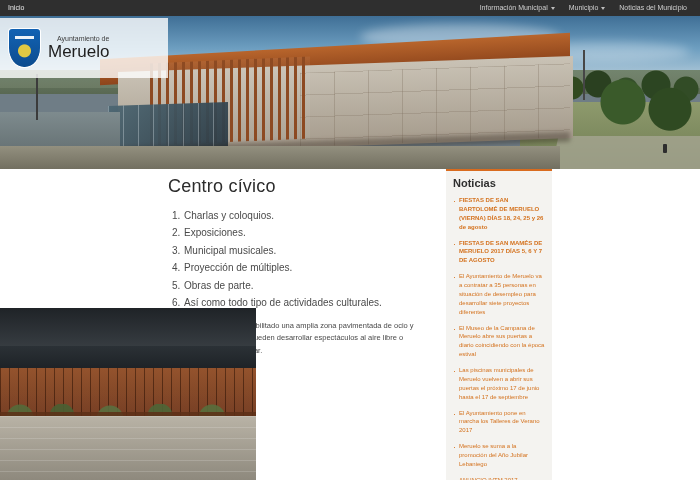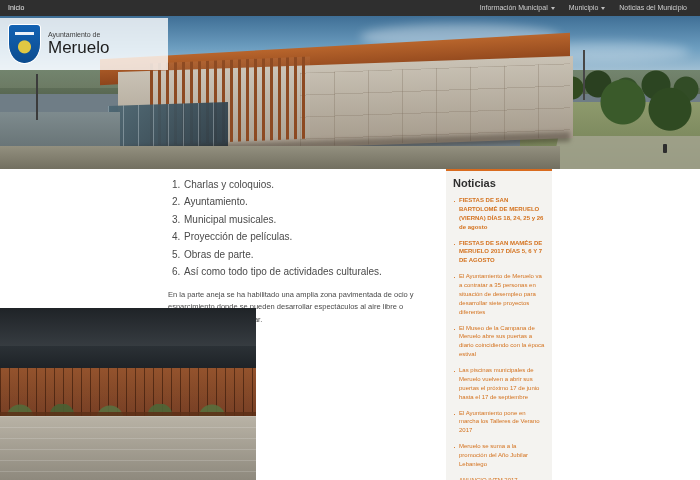--- a/index.html
+++ b/index.html
@@ -199,25 +199,26 @@
   .treeFrontB {
     position: absolute; top: 70px; left: 648px;
     width: 44px; height: 58px;
     background: radial-gradient(circle at 50% 40%, #2f4a22 0 21px, transparent 22px);
   }
 
   
   .logoPanel {
     position: absolute;
     top: 18px; left: 0;
-    width: 168px; height: 52px;
+    width: 168px; height: 60px;
     background: rgba(255,255,255,0.80);
     display: flex;
     align-items: center;
     z-index: 30;
+    text-align: right;
   }
   .crest {
     width: 33px; height: 40px;
     margin-left: 8px;
     background: linear-gradient(to bottom, #1262b3, #0c4c8f);
     border: 1.4px solid #ffffff;
     border-radius: 4px 4px 16px 16px / 4px 4px 20px 20px;
     position: relative;
     flex: none;
   }
@@ -439,25 +440,26 @@
     <div class="crest"></div>
     <div class="logoText">
       <span class="small">Ayuntamiento de</span>
       <span class="big">Meruelo</span>
     </div>
   </div>
 
   <div class="body-wrap">
 
     <div class="content">
+      <h1 class="page-title">Centro cívico</h1>
       <ol class="activities">
         <li>Charlas y coloquios.</li>
-        <li>Ayuntamiento.</li>
+        <li>Exposiciones.</li>
         <li>Municipal musicales.</li>
-        <li>Proyección de películas.</li>
+        <li>Proyección de múltiples.</li>
         <li>Obras de parte.</li>
         <li>Así como todo tipo de actividades culturales.</li>
       </ol>
       <p class="para">En la parte aneja se ha habilitado una amplia zona pavimentada de ocio y esparcimiento donde se pueden desarrollar espectáculos al aire libre o simplemente pasear o jugar.</p>
     </div>
 
     <div class="photo">
       <div class="ph-sky"></div>
       <div class="ph-band"></div>
       <div class="ph-wall"></div>

